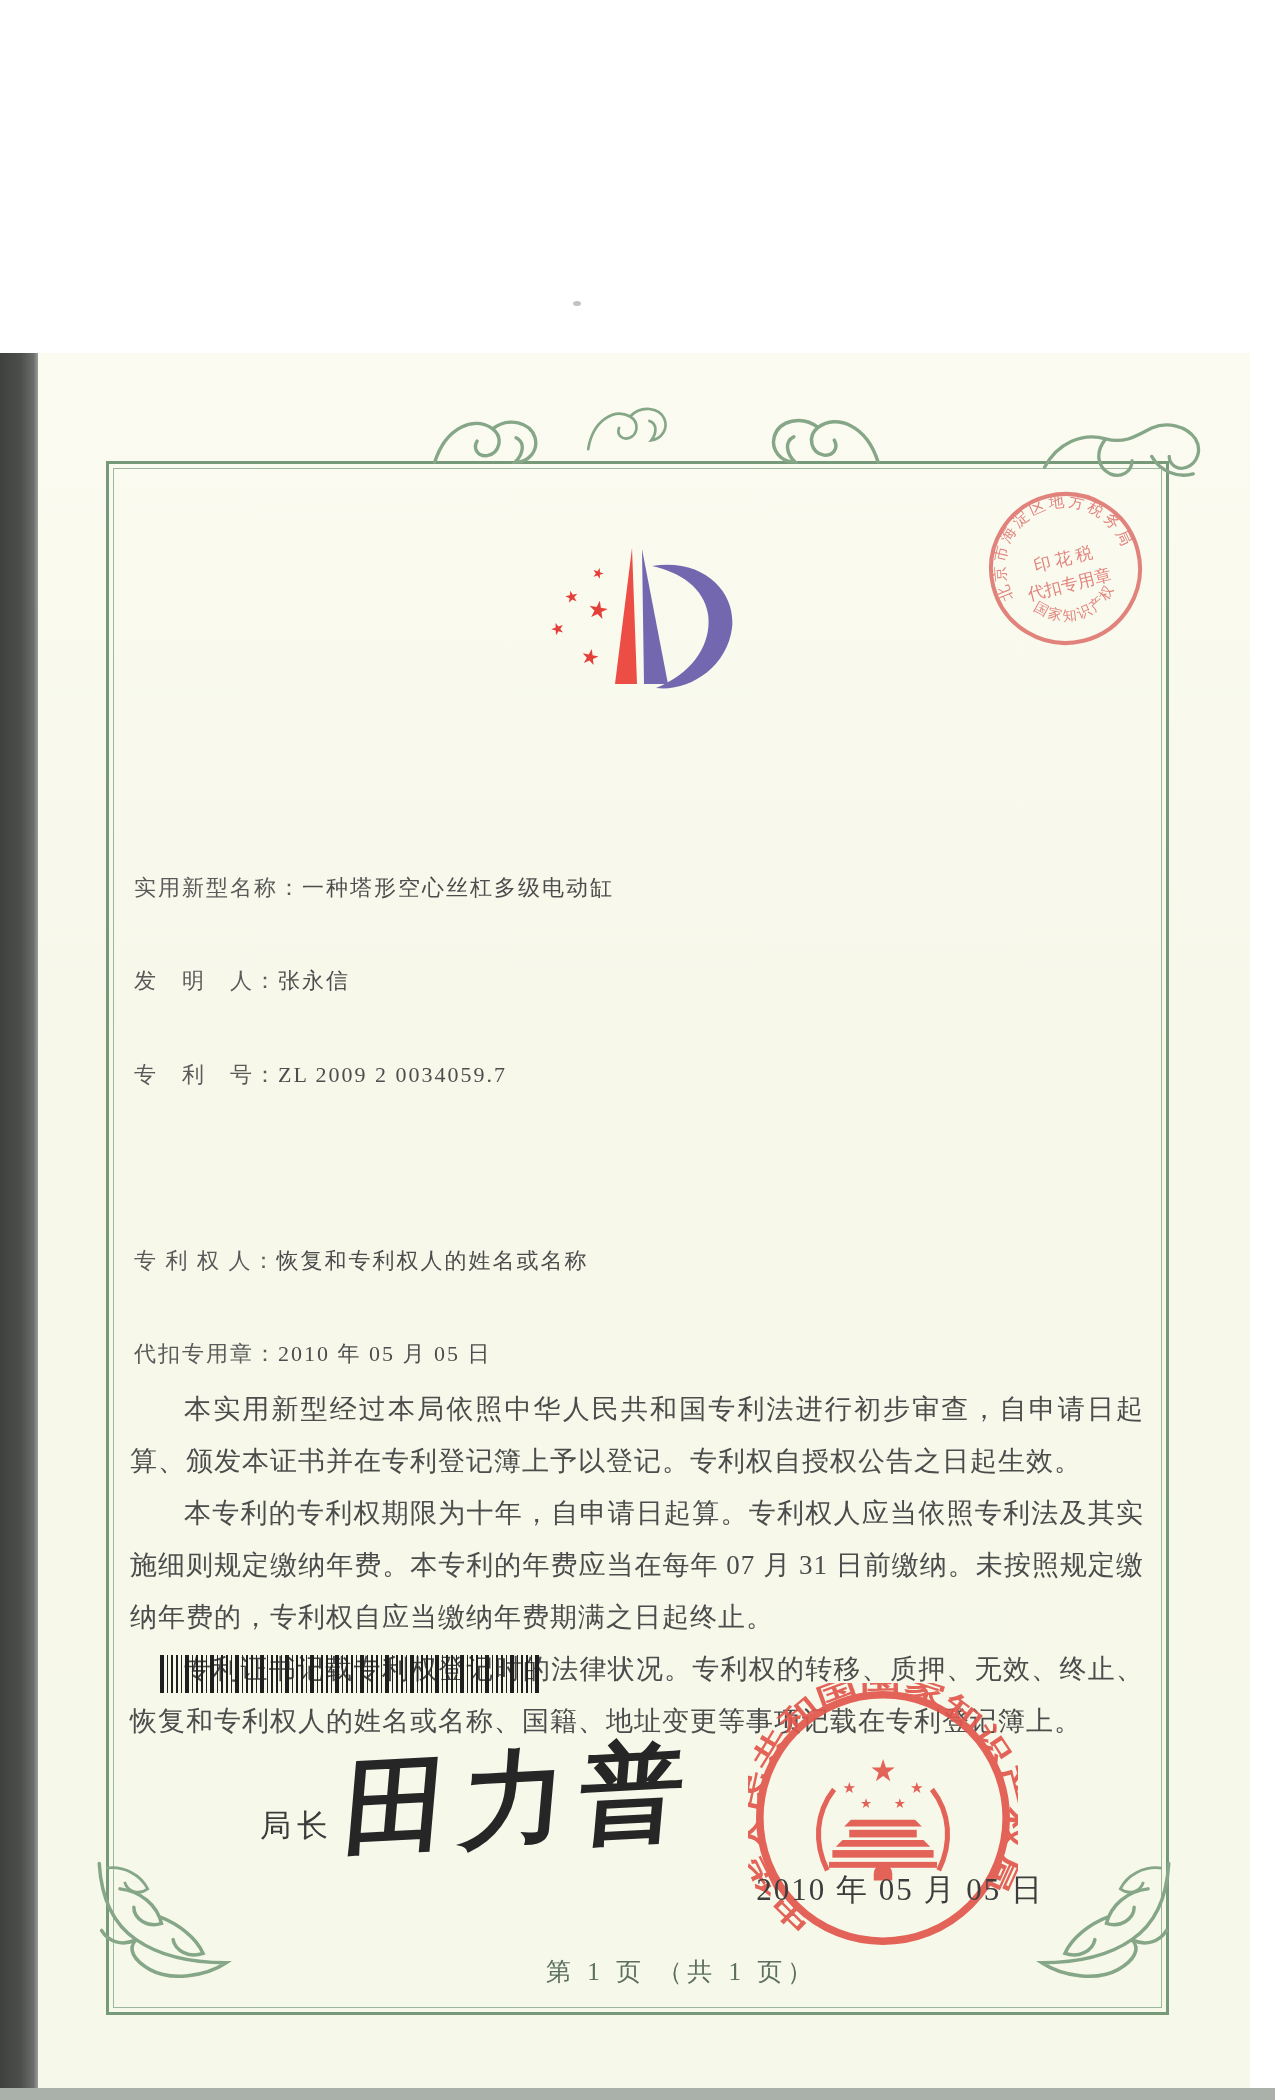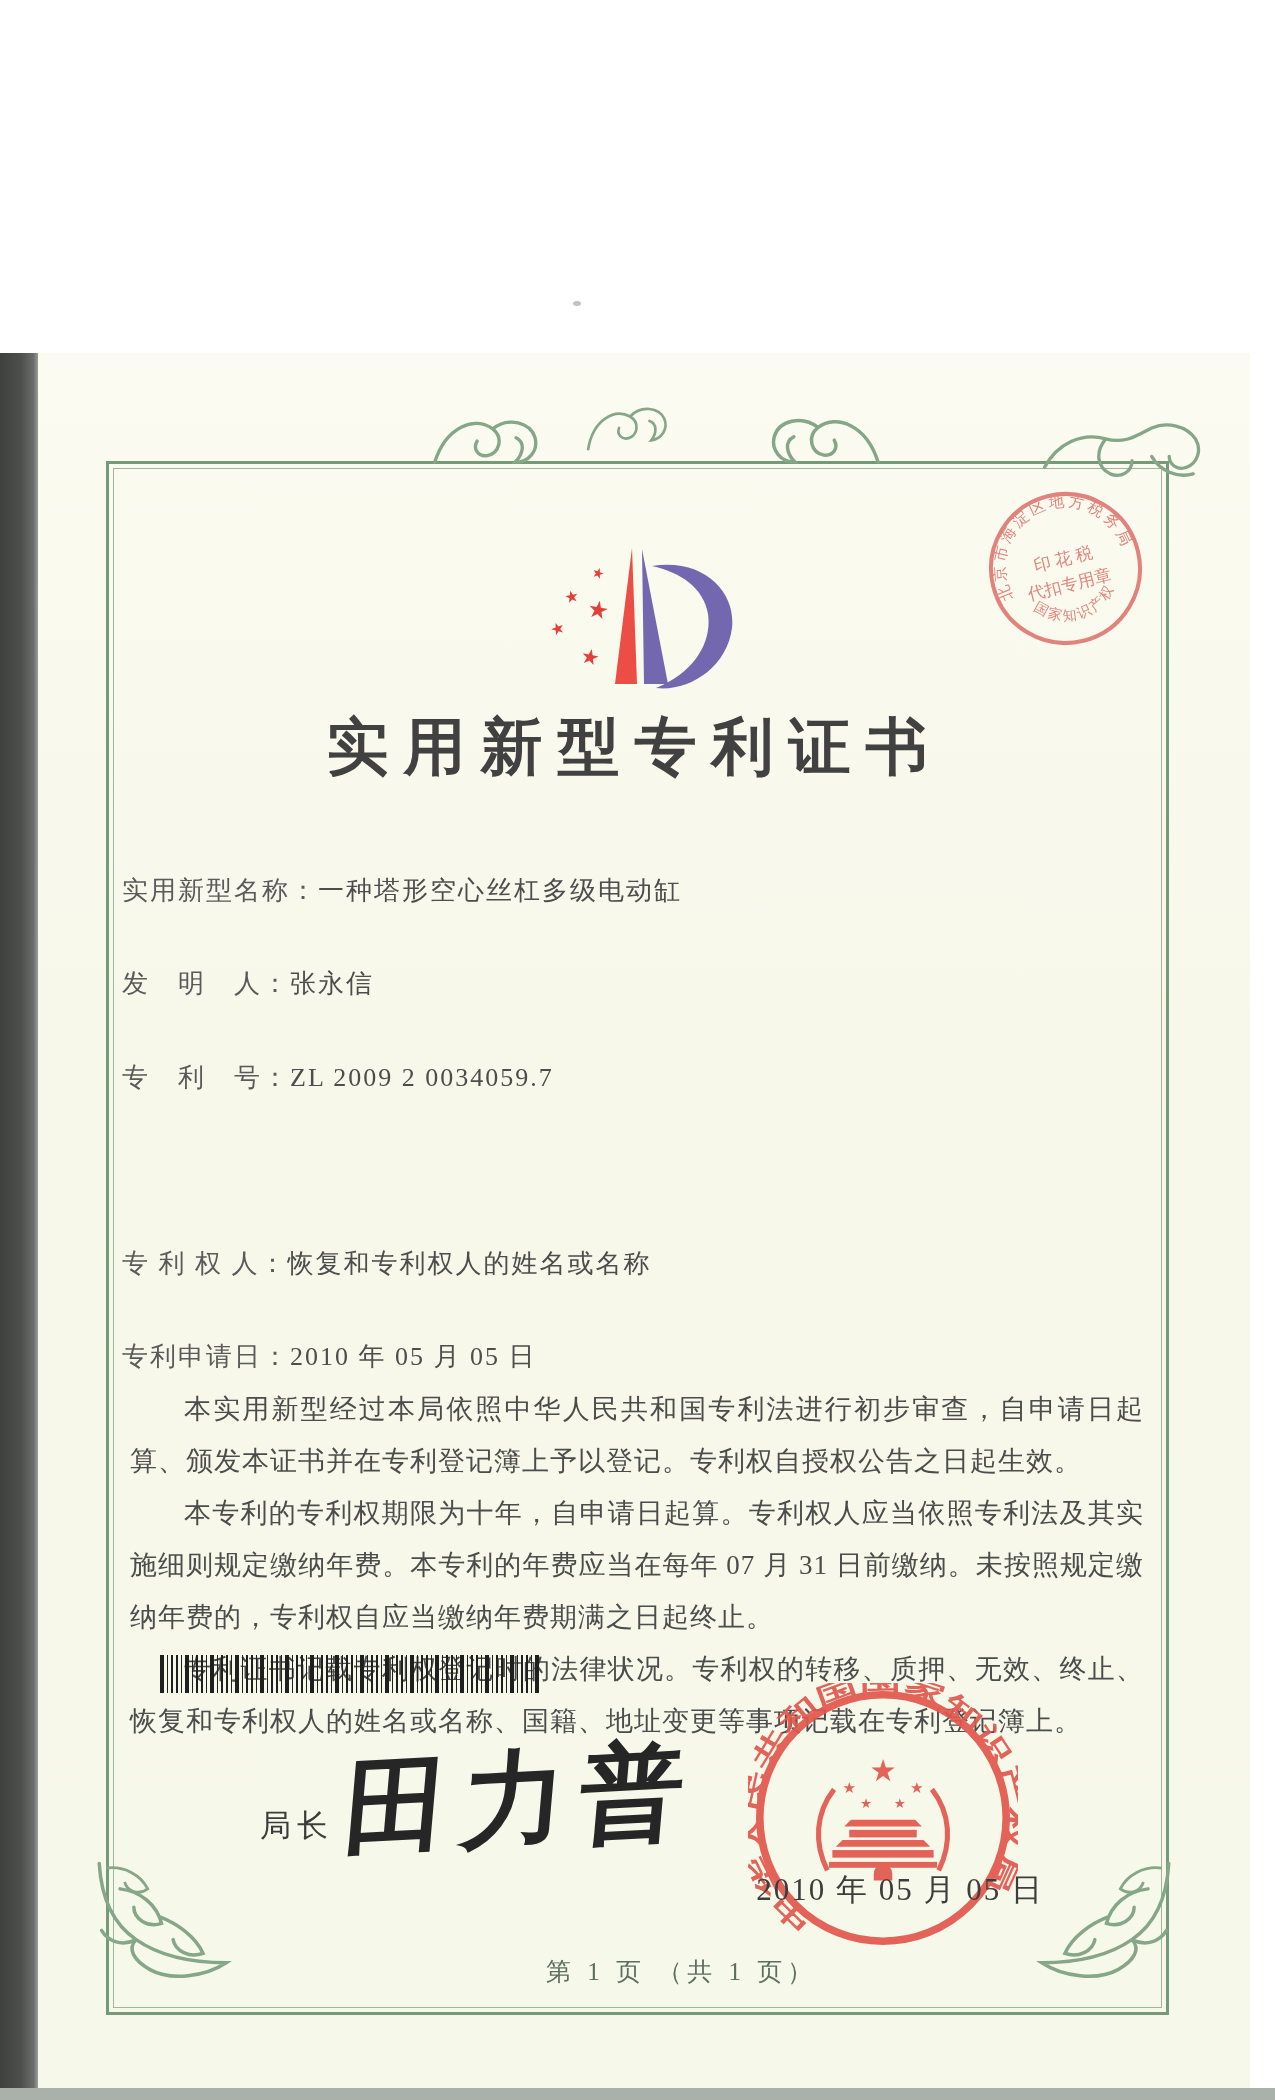--- a/index.html
+++ b/index.html
@@ -20,21 +20,21 @@
   
   .orn{color:#85a687;}
   
   .cert-no{left:100px;top:183px;font-size:28px;color:#6e6e6e;letter-spacing:9px;}
   
   .logo{left:482px;top:183px;width:235px;height:155px;}
   
   .title{left:68px;top:352px;width:1057px;text-align:center;font-size:62px;font-weight:600;
          color:#414141;letter-spacing:15px;}
   
-  .field{left:84px;font-size:26px;color:#555555;letter-spacing:2px;white-space:nowrap;}
+  .field{left:96px;font-size:22px;color:#555555;letter-spacing:2px;white-space:nowrap;}
   .field .lbl{color:#5a5a5a;}
   .field .val{color:#4d4d4d;}
   
   .bodytext{left:92px;top:1030px;width:1014px;font-size:27px;line-height:52px;color:#4c4c4c;
             text-align:justify;}
   .bodytext p{margin:0;text-indent:2em;letter-spacing:1px;}
   
   .barcode{left:122px;top:1302px;width:386px;height:38px;font-size:0;}
   .barcode i{display:inline-block;height:100%;background:#1f1f1f;vertical-align:top;}
   
@@ -123,36 +123,35 @@
       <text font-size="15.5" fill="#dd6f68" letter-spacing="3">
         <textPath href="#tsTop" startOffset="4">北京市海淀区地方税务局</textPath>
       </text>
       <text font-size="14" fill="#dd6f68" letter-spacing="2">
         <textPath href="#tsBottom" startOffset="2">国家知识产权局</textPath>
       </text>
       <text x="0" y="-4" font-size="17" fill="#dd6f68" text-anchor="middle">印 花 税</text>
       <text x="0" y="22" font-size="17" fill="#dd6f68" text-anchor="middle">代扣专用章</text>
     </svg>
 
-    <div class="abs title">实用新型专利证书</div>
 
     <div class="abs field" style="top:520px">
       <span class="lbl">实用新型名称：</span><span class="val">一种塔形空心丝杠多级电动缸</span>
     </div>
     <div class="abs field" style="top:613px">
       <span class="lbl">发　明　人：</span><span class="val">张永信</span>
     </div>
     <div class="abs field" style="top:707px">
       <span class="lbl">专　利　号：</span><span class="val">ZL 2009 2 0034059.7</span>
     </div>
     <div class="abs field" style="top:893px">
       <span class="lbl">专 利 权 人：</span><span class="val">恢复和专利权人的姓名或名称</span>
     </div>
     <div class="abs field" style="top:986px">
-      <span class="lbl">专利申请日：</span><span class="val">2010 年 05 月 05 日</span>
+      <span class="lbl">代扣专用章：</span><span class="val">2010 年 05 月 05 日</span>
     </div>
 
     <div class="abs bodytext">
       <p>本实用新型经过本局依照中华人民共和国专利法进行初步审查，自申请日起算、颁发本证书并在专利登记簿上予以登记。专利权自授权公告之日起生效。</p>
       <p>本专利的专利权期限为十年，自申请日起算。专利权人应当依照专利法及其实施细则规定缴纳年费。本专利的年费应当在每年 07 月 31 日前缴纳。未按照规定缴纳年费的，专利权自应当缴纳年费期满之日起终止。</p>
       <p>专利证书记载专利权登记时的法律状况。专利权的转移、质押、无效、终止、恢复和专利权人的姓名或名称、国籍、地址变更等事项记载在专利登记簿上。</p>
     </div>
 
     <div class="abs barcode"><i style="width:4px;margin-right:3px"></i><i style="width:1px;margin-right:3px"></i><i style="width:2px;margin-right:3px"></i><i style="width:2px;margin-right:3px"></i><i style="width:1px;margin-right:3px"></i><i style="width:4px;margin-right:3px"></i><i style="width:1px;margin-right:3px"></i><i style="width:2px;margin-right:3px"></i><i style="width:2px;margin-right:3px"></i><i style="width:1px;margin-right:3px"></i><i style="width:4px;margin-right:3px"></i><i style="width:1px;margin-right:3px"></i><i style="width:2px;margin-right:3px"></i><i style="width:2px;margin-right:3px"></i><i style="width:1px;margin-right:3px"></i><i style="width:4px;margin-right:3px"></i><i style="width:1px;margin-right:3px"></i><i style="width:2px;margin-right:3px"></i><i style="width:2px;margin-right:3px"></i><i style="width:1px;margin-right:3px"></i><i style="width:4px;margin-right:3px"></i><i style="width:1px;margin-right:3px"></i><i style="width:2px;margin-right:3px"></i><i style="width:2px;margin-right:3px"></i><i style="width:1px;margin-right:3px"></i><i style="width:4px;margin-right:3px"></i><i style="width:1px;margin-right:3px"></i><i style="width:2px;margin-right:3px"></i><i style="width:2px;margin-right:3px"></i><i style="width:1px;margin-right:3px"></i><i style="width:4px;margin-right:3px"></i><i style="width:1px;margin-right:3px"></i><i style="width:2px;margin-right:3px"></i><i style="width:2px;margin-right:3px"></i><i style="width:1px;margin-right:3px"></i><i style="width:4px;margin-right:3px"></i><i style="width:1px;margin-right:3px"></i><i style="width:2px;margin-right:3px"></i><i style="width:2px;margin-right:3px"></i><i style="width:1px;margin-right:3px"></i><i style="width:4px;margin-right:3px"></i><i style="width:1px;margin-right:3px"></i><i style="width:2px;margin-right:3px"></i><i style="width:2px;margin-right:3px"></i><i style="width:1px;margin-right:3px"></i><i style="width:4px;margin-right:3px"></i><i style="width:1px;margin-right:3px"></i><i style="width:2px;margin-right:3px"></i><i style="width:2px;margin-right:3px"></i><i style="width:1px;margin-right:3px"></i><i style="width:4px;margin-right:3px"></i><i style="width:1px;margin-right:3px"></i><i style="width:2px;margin-right:3px"></i><i style="width:2px;margin-right:3px"></i><i style="width:1px;margin-right:3px"></i><i style="width:4px;margin-right:3px"></i><i style="width:1px;margin-right:3px"></i><i style="width:2px;margin-right:3px"></i><i style="width:2px;margin-right:3px"></i><i style="width:1px;margin-right:3px"></i><i style="width:4px;margin-right:3px"></i><i style="width:1px;margin-right:3px"></i><i style="width:2px;margin-right:3px"></i><i style="width:2px;margin-right:3px"></i><i style="width:1px;margin-right:3px"></i><i style="width:4px;margin-right:3px"></i><i style="width:1px;margin-right:3px"></i><i style="width:2px;margin-right:3px"></i><i style="width:2px;margin-right:3px"></i><i style="width:1px;margin-right:3px"></i><i style="width:4px;margin-right:3px"></i><i style="width:1px;margin-right:3px"></i><i style="width:2px;margin-right:3px"></i><i style="width:2px;margin-right:3px"></i><i style="width:1px;margin-right:3px"></i><i style="width:4px;margin-right:3px"></i></div>
 

